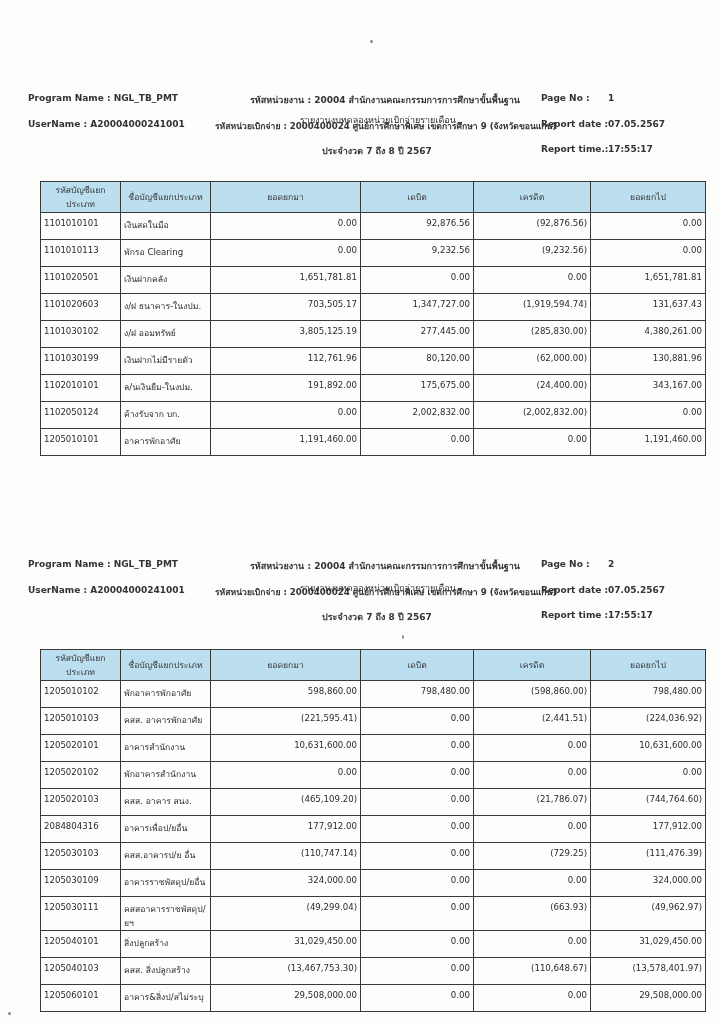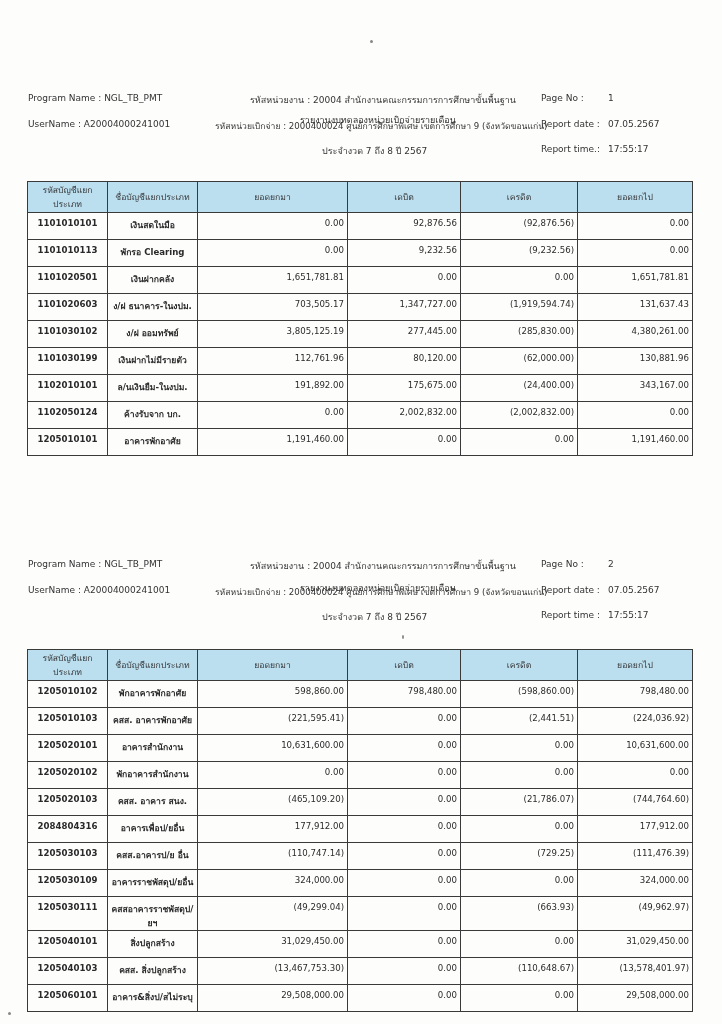--- a/index.html
+++ b/index.html
@@ -1,26 +1,26 @@
 <!DOCTYPE html>
 <html><head>
 <meta charset="utf-8">
 <style>
   html, body { margin:0; padding:0; }
   body { width:722px; height:1024px; background:#fdfdfc; position:relative; overflow:hidden;
          font-family:"DejaVu Sans", "Liberation Sans", sans-serif; color:#2a2a2a; }
   .abs { position:absolute; white-space:nowrap; }
   .title { font-size:9px;margin-top:47px; }
-  .meta { font-size:9px; color:#333; }
-  table.tb { position:absolute; border-collapse:collapse; left:27px; width:665px; table-layout:fixed;
+  .meta { font-size:9px; color:#333;font-weight:bold; }
+  table.tb { position:absolute; border-collapse:collapse; left:40px; width:665px; table-layout:fixed;
              font-size:8.6px; }
   table.tb th { background:#bcdff0; font-weight:normal; height:30px; border:1.5px solid #3a3a3a; color:#333; text-align:center; padding:0 2px; }
   table.tb td { border:1.5px solid #3a3a3a; height:21px; padding:0 3px; vertical-align:top; padding-top:5px; color:#2a2a2a; }
   table.tb td.num { text-align:right; }
-  table.tb td.code { text-align:center;font-weight:bold; }
+  table.tb td.code { text-align:left; }
   .c1 { width:80px; } .c2 { width:90px; } .c3 { width:150px; } .c4 { width:113px; } .c5 { width:117px; } .c6 { width:115px; }
   .speck { position:absolute; width:3px; height:3px; background:#888; border-radius:50%; }
 </style>
 </head>
 <body>
 
 <div>
   <div class="abs title" style="left:300px;top:66px;">รายงานงบทดลองหน่วยเบิกจ่ายรายเดือน</div>
   <div class="abs meta" style="left:28px;top:93px;">Program Name : NGL_TB_PMT</div>
   <div class="abs meta" style="left:250px;top:93px;">รหัสหน่วยงาน : 20004 สำนักงานคณะกรรมการการศึกษาขั้นพื้นฐาน</div>

